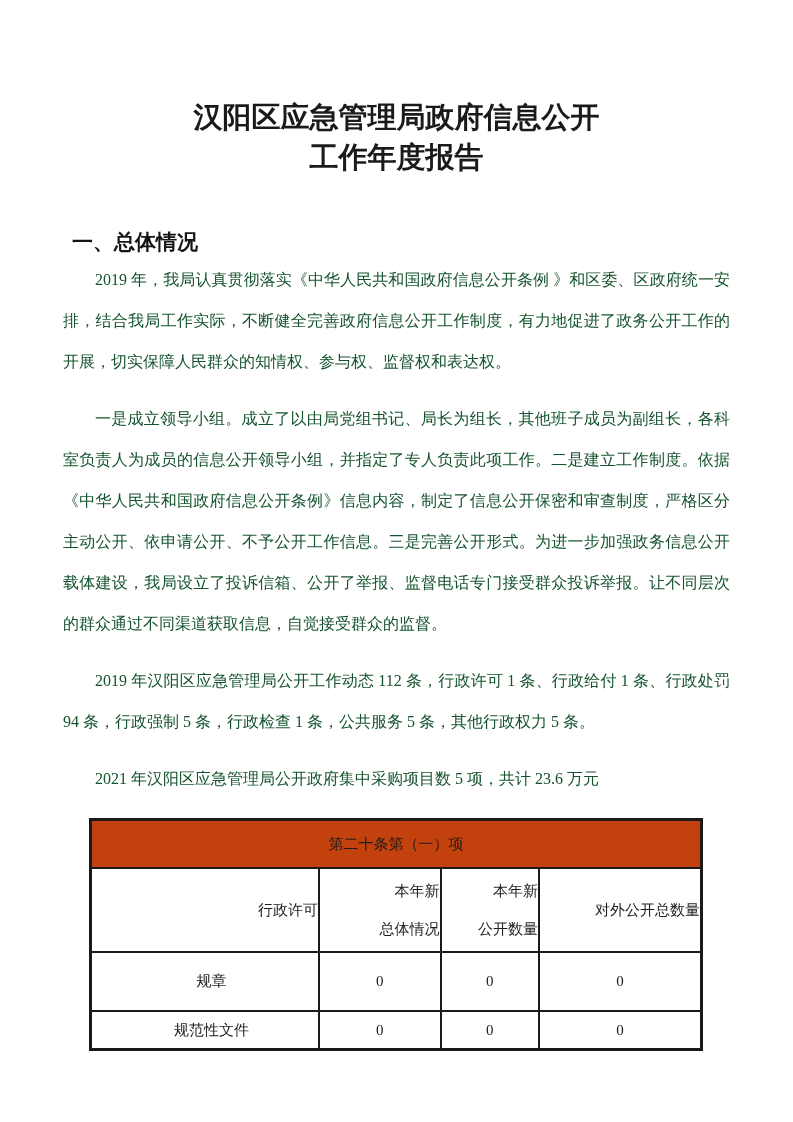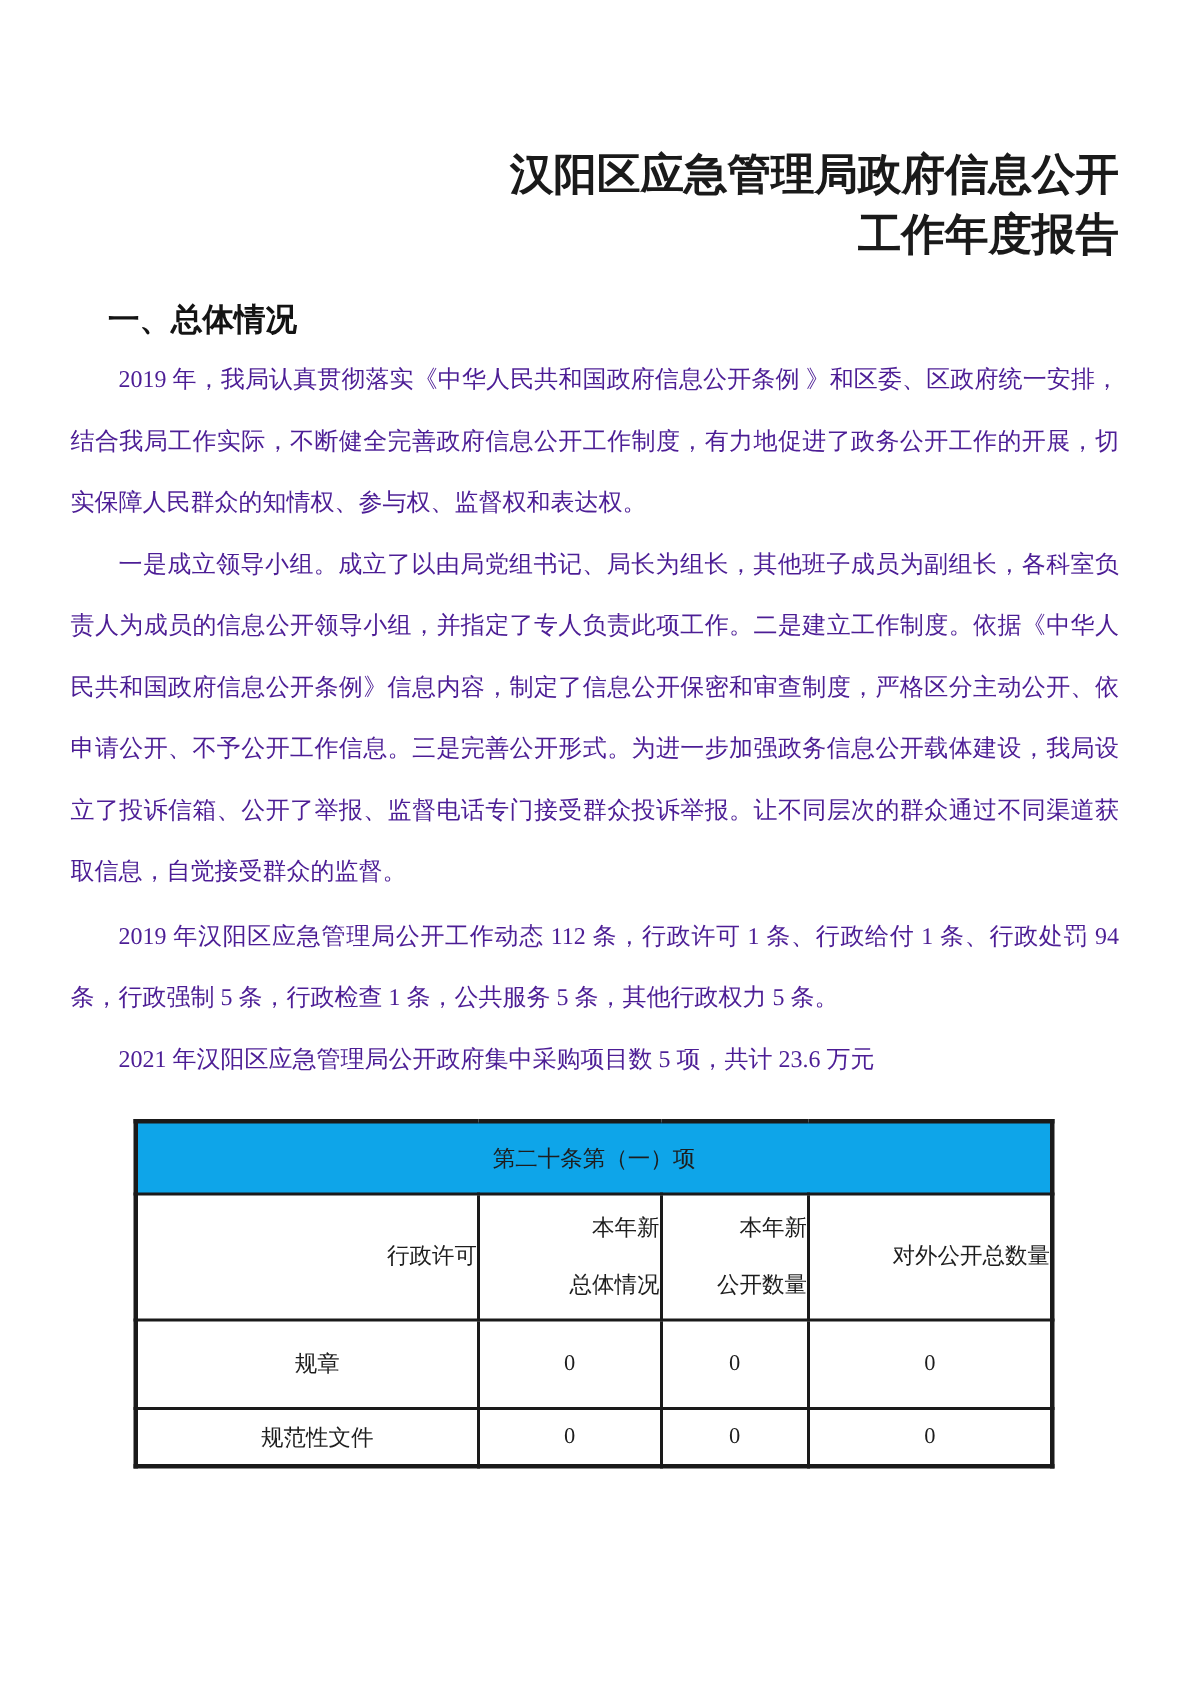--- a/index.html
+++ b/index.html
@@ -21,40 +21,40 @@
   }
   .doc-title {
     margin: 0;
     padding-top: 97px;
     text-align: center;
     font-size: 29px;
     font-weight: bold;
     line-height: 40px;
     color: #1a1a1a;
   }
-  .title-line { display: block; text-align: right; }
+  .title-line { display: block; }
 
   .section-heading {
     margin: 0 0 0 25px;
     font-family: "Liberation Sans", "DejaVu Sans", sans-serif;
     font-weight: bold;
     font-size: 21px;
     line-height: 30px;
     color: #141414;
   }
-  .heading-1 { margin-top: 24px; font-family: Liberation Mono, monospace; }
+  .heading-1 { margin-top: 50px; }
   .heading-2 { margin-top: 12px; }
 
   .body-para {
-    margin: 0;
+    margin: 16px;
     font-size: 16px;
     line-height: 41px;
     text-align: justify;
     text-indent: 2em;
-    color: #4c1d95;
+    color: #14532d;
   }
   .para-after-heading { margin-top: 2px; }
   .para-last { margin-bottom: 0; }
 
   .stats-table {
     margin-top: 19px;
     margin-left: 42px;
     width: 614px;
     border-collapse: collapse;
     table-layout: fixed;
@@ -63,21 +63,21 @@
     border: 3px solid #1a1a1a;
   }
   .stats-table td, .stats-table th {
     border: 2px solid #1a1a1a;
     font-weight: normal;
     vertical-align: middle;
     padding: 0;
   }
   .caption-row td {
     height: 46px;
-    background: #0ea5e9;
+    background: #c2410c;
     text-align: center;
   }
   .header-row th {
     height: 82px;
     text-align: right;
   }
   .hdr-line {
     display: block;
     line-height: 38px;
   }

